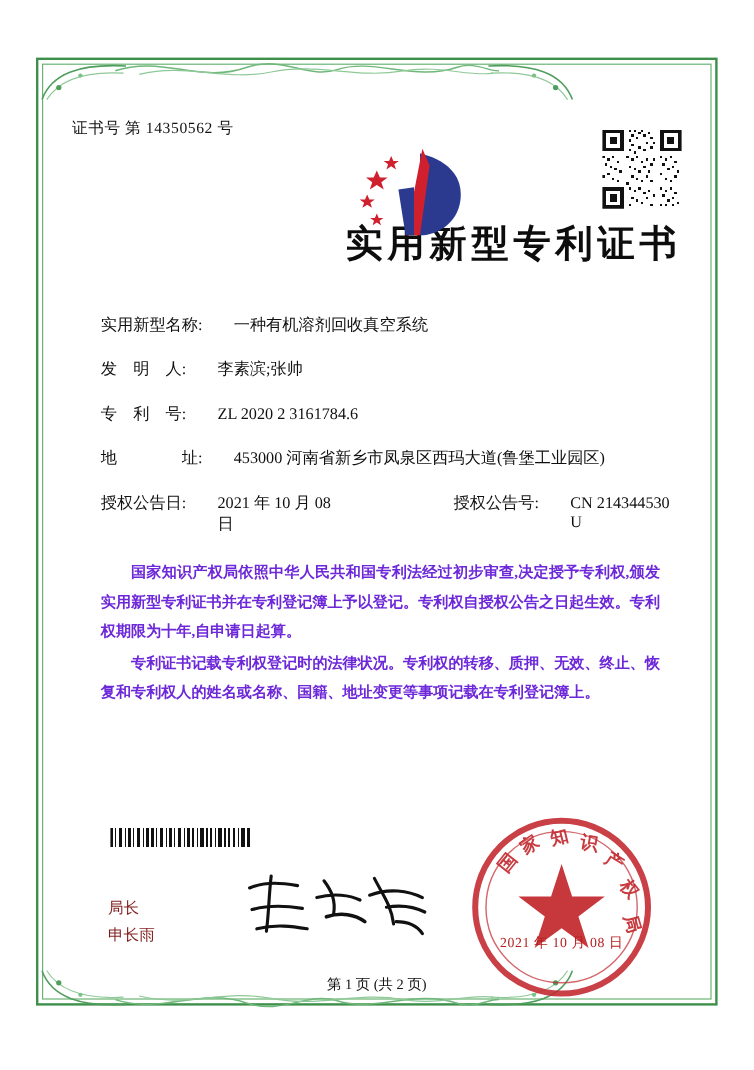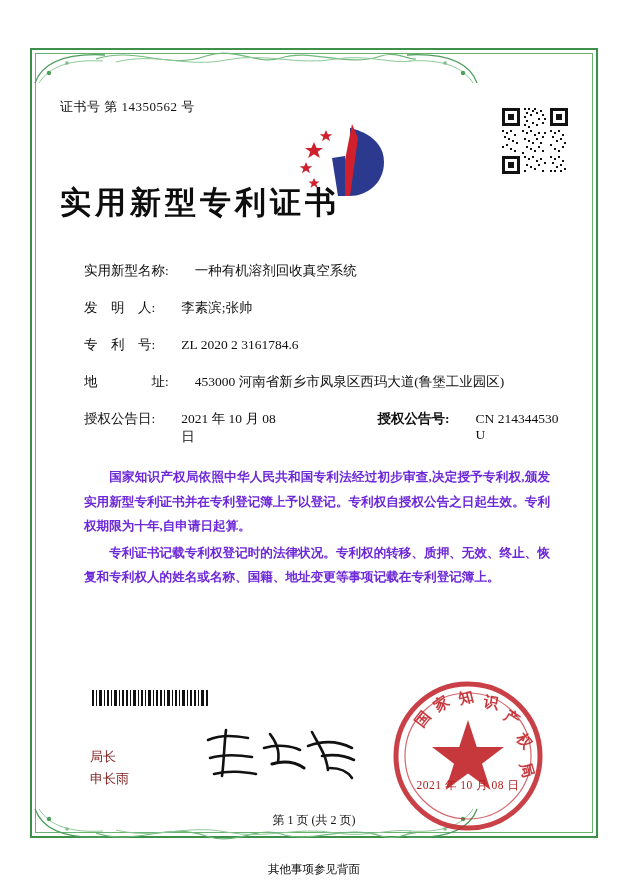--- a/index.html
+++ b/index.html
@@ -89,21 +89,21 @@
   .qr {
     position: absolute;
     right: 0px;
     top: 28px;
     width: 66px;
     height: 66px;
   }
   .qr svg { display:block; }
 
   .title {
-    text-align: left;
+    text-align: right;
     font-size: 31px;
     font-weight: bold;
     letter-spacing: 4px;
     margin-top: 66px;
     color: #0d0d0d;
     font-family: "DejaVu Sans", sans-serif;
   }
 
   .fields {
     margin-top: 38px;
@@ -120,21 +120,20 @@
   .field-label {
     white-space: pre;
     flex: 0 0 auto;
   }
   .field-value {
     margin-left: 6px;
   }
   .field-row.split .right-label {
     margin-left: 69px;
     white-space: pre;
-    font-weight: bold;
   }
 
   .paragraphs {
     padding-left: 24px;
     padding-right: 18px;
     font-size: 12.6px;
     line-height: 1.95;
     text-align: justify;
     color: #6d28d9;
     font-weight: bold;
@@ -497,15 +496,14 @@
         <text x="115" y="42" transform="rotate(32 115 42)">产</text>
         <text x="128" y="62" transform="rotate(52 128 62)">权</text>
         <text x="132" y="88" transform="rotate(74 132 88)">局</text>
       </g>
     </svg>
   </div>
 
   <div class="seal-date">2021 年 10 月 08 日</div>
 
   <div class="page-num">第 1 页 (共 2 页)</div>
-  <div class="footer-note">其他事项参见背面</div>
 
 </div>
 
 </body></html>

